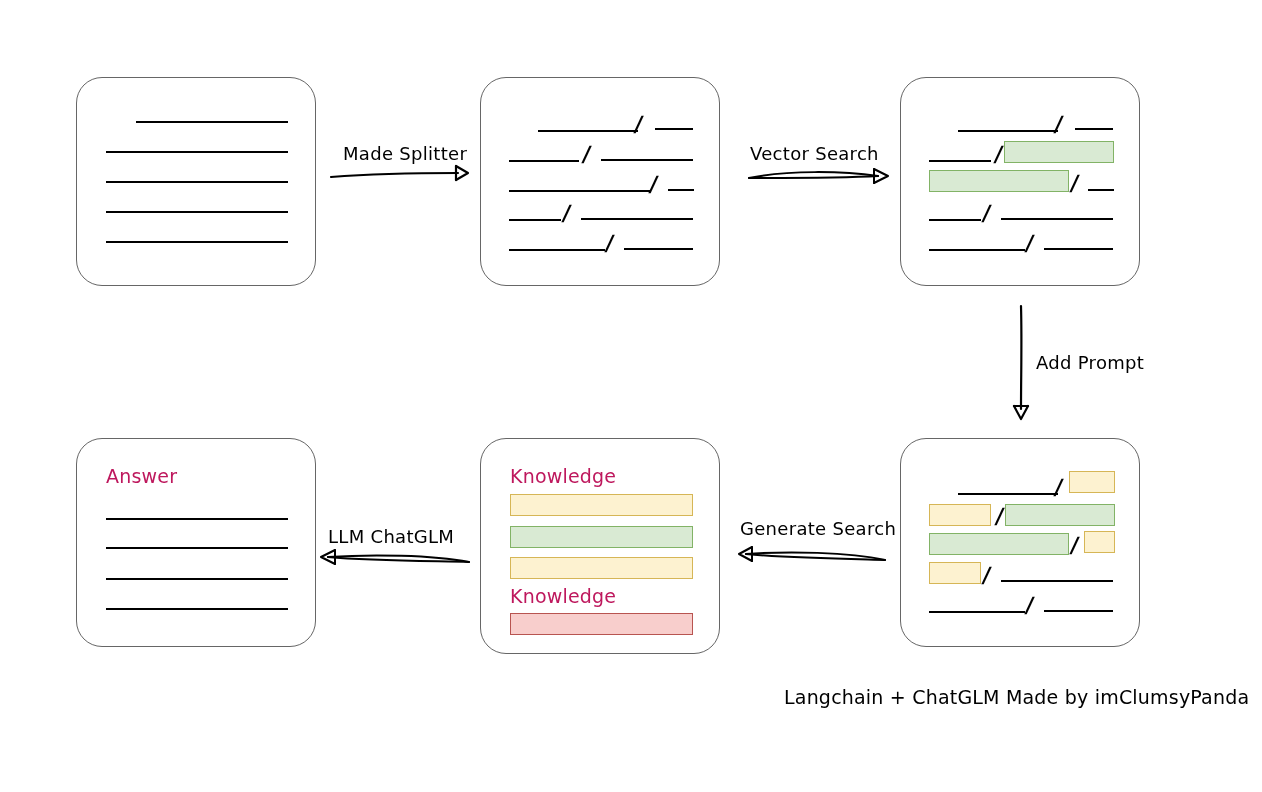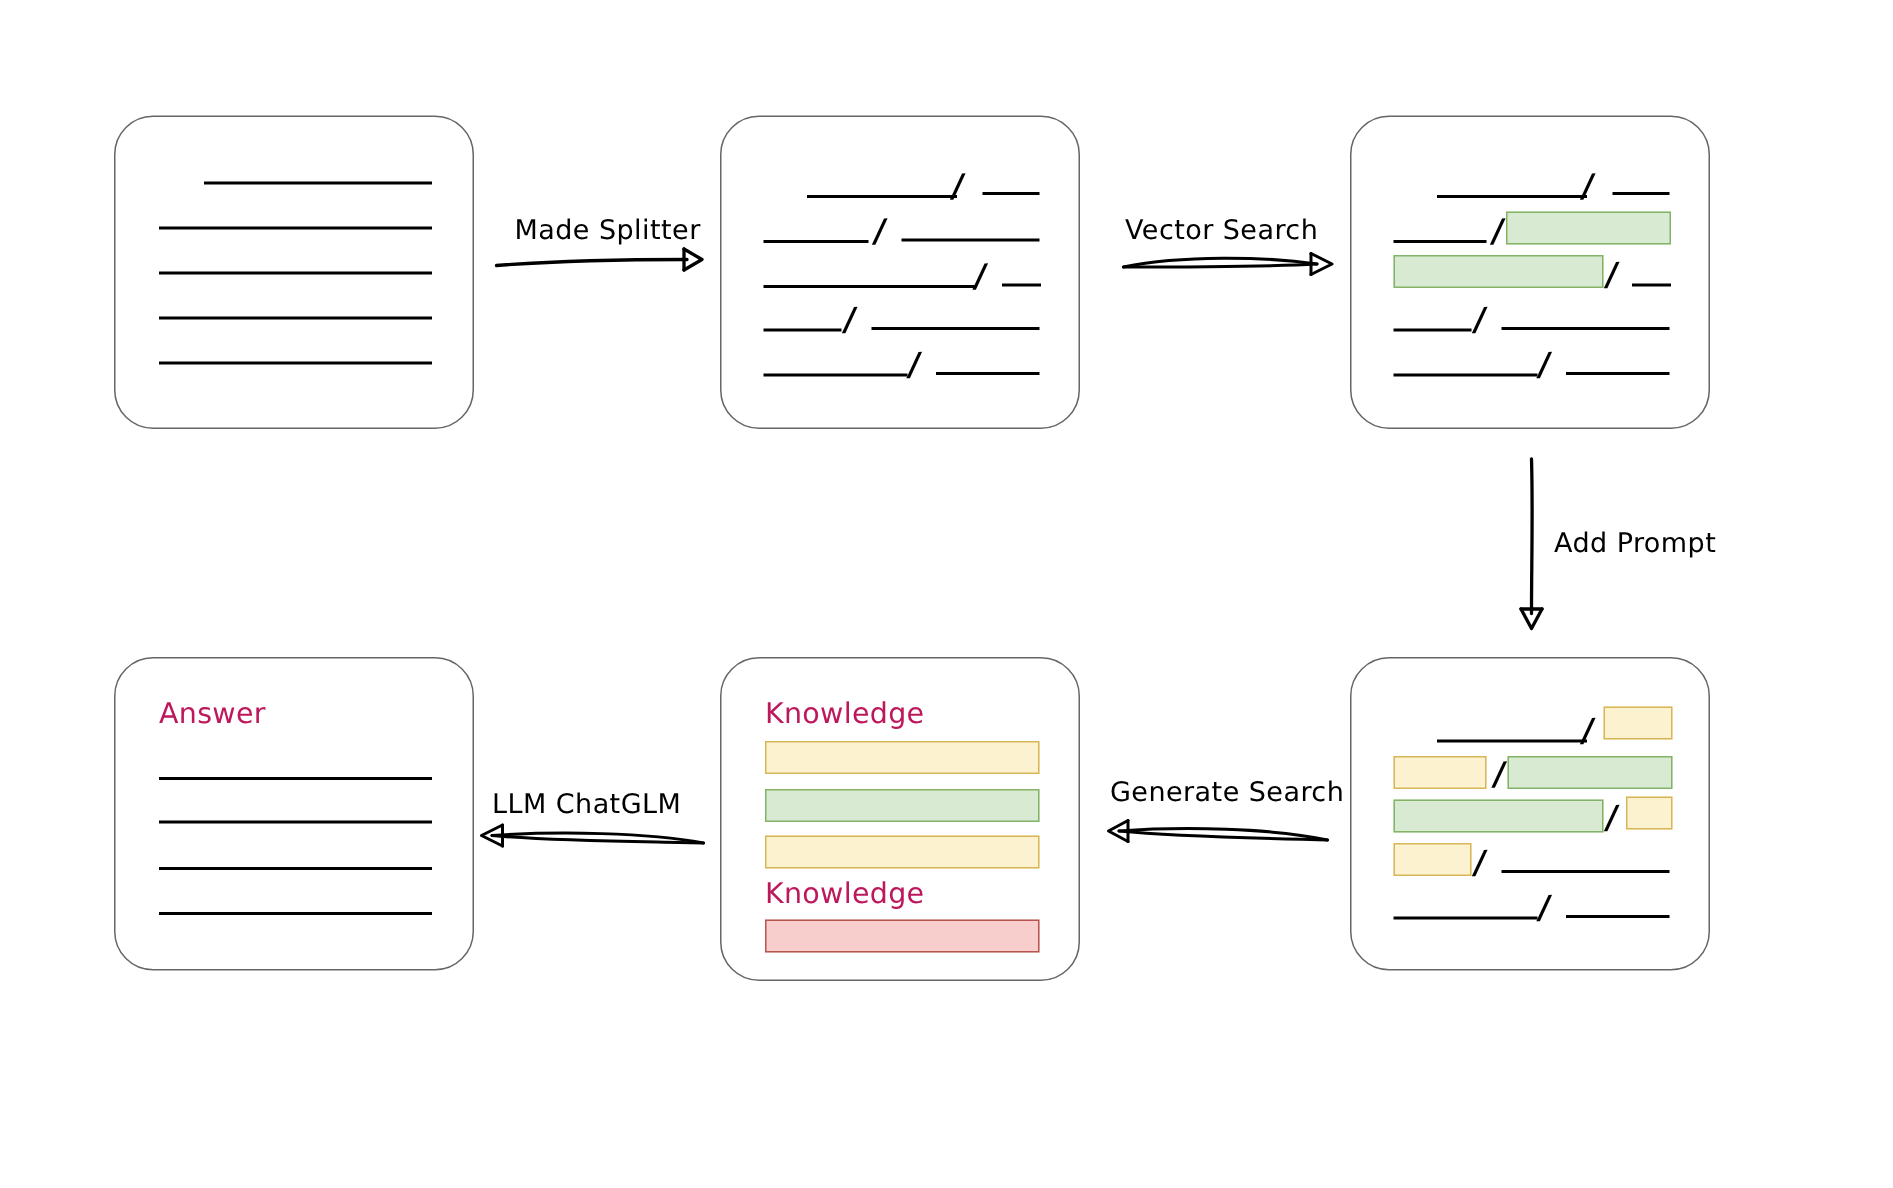--- a/index.html
+++ b/index.html
@@ -207,14 +207,15 @@
   </svg>
 
   <div class="box" style="left:76px; top:438px; width:240px; height:209px;">
   </div>
   <div class="box-label" style="left:106px; top:465px;">Answer</div>
   <div class="line" style="left:106px; top:518px; width:182px;"></div>
   <div class="line" style="left:106px; top:547px; width:182px;"></div>
   <div class="line" style="left:106px; top:578px; width:182px;"></div>
   <div class="line" style="left:106px; top:608px; width:182px;"></div>
 
+  <div class="caption" style="left:784px; top:686px;">Langchain + ChatGLM Made by imClumsyPanda</div>
 
 </div>
 
 </body></html>

